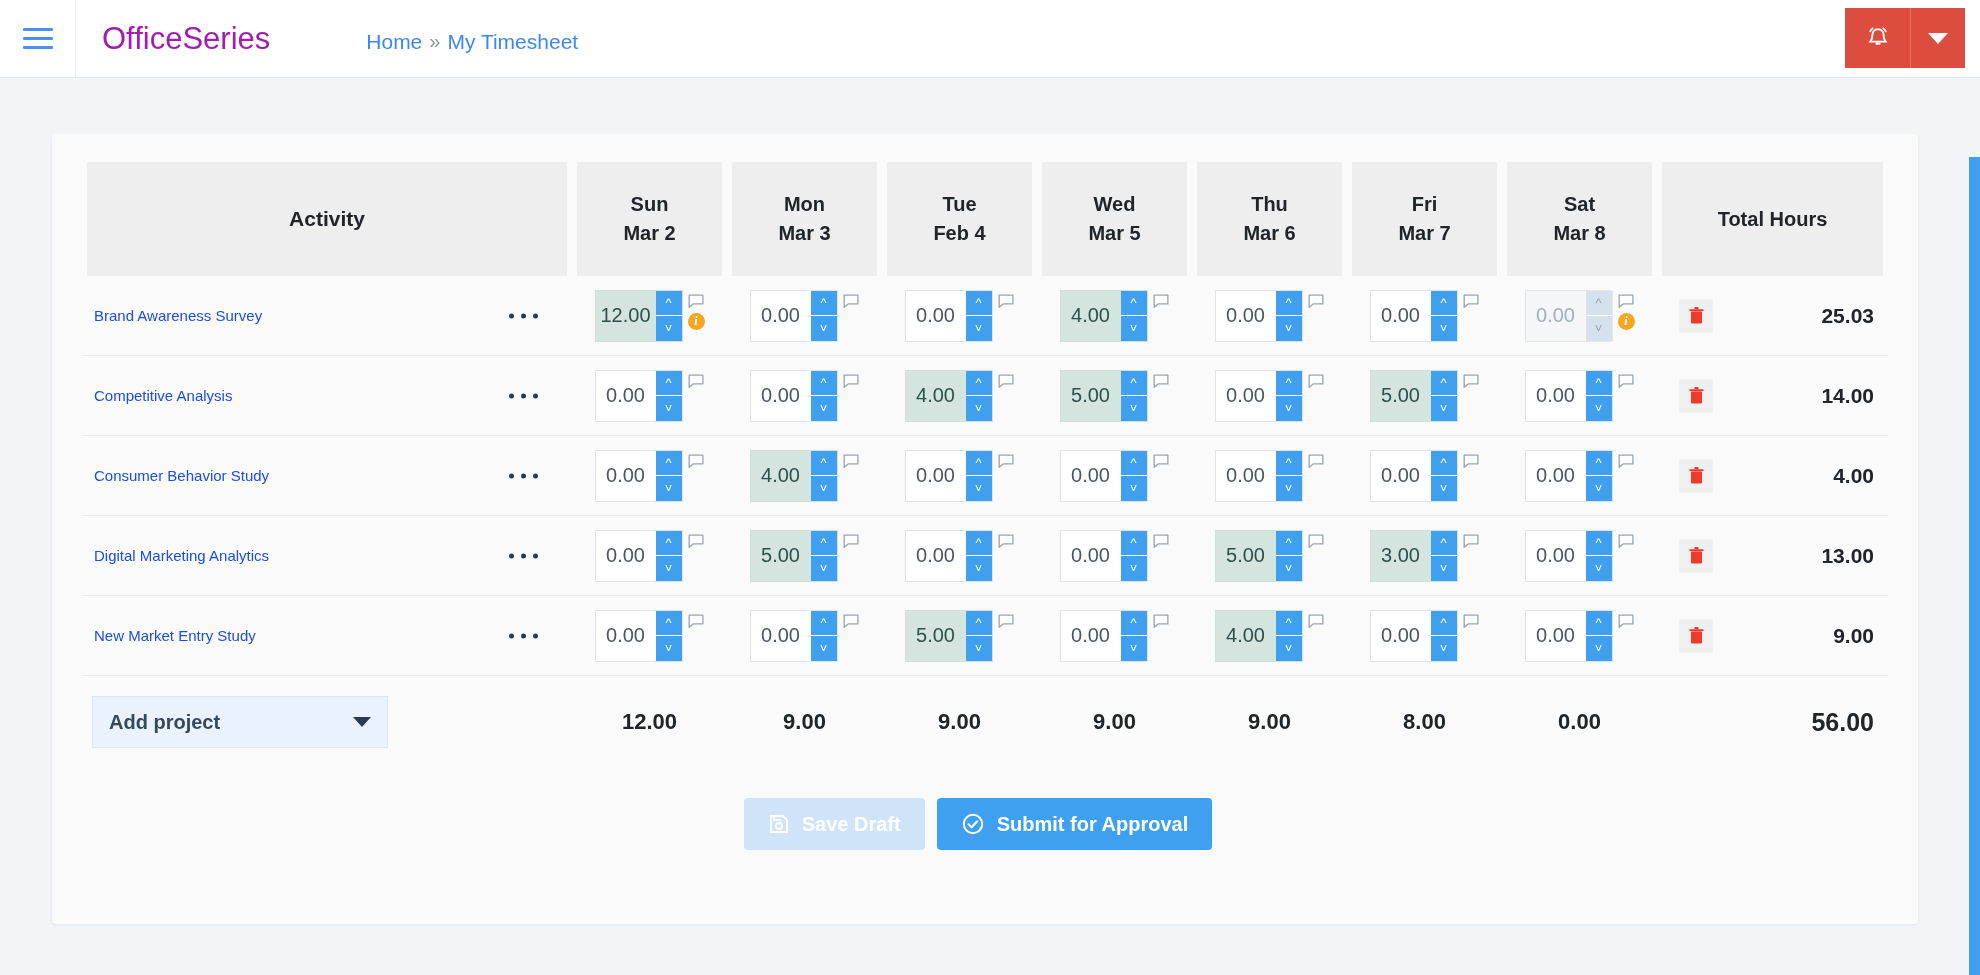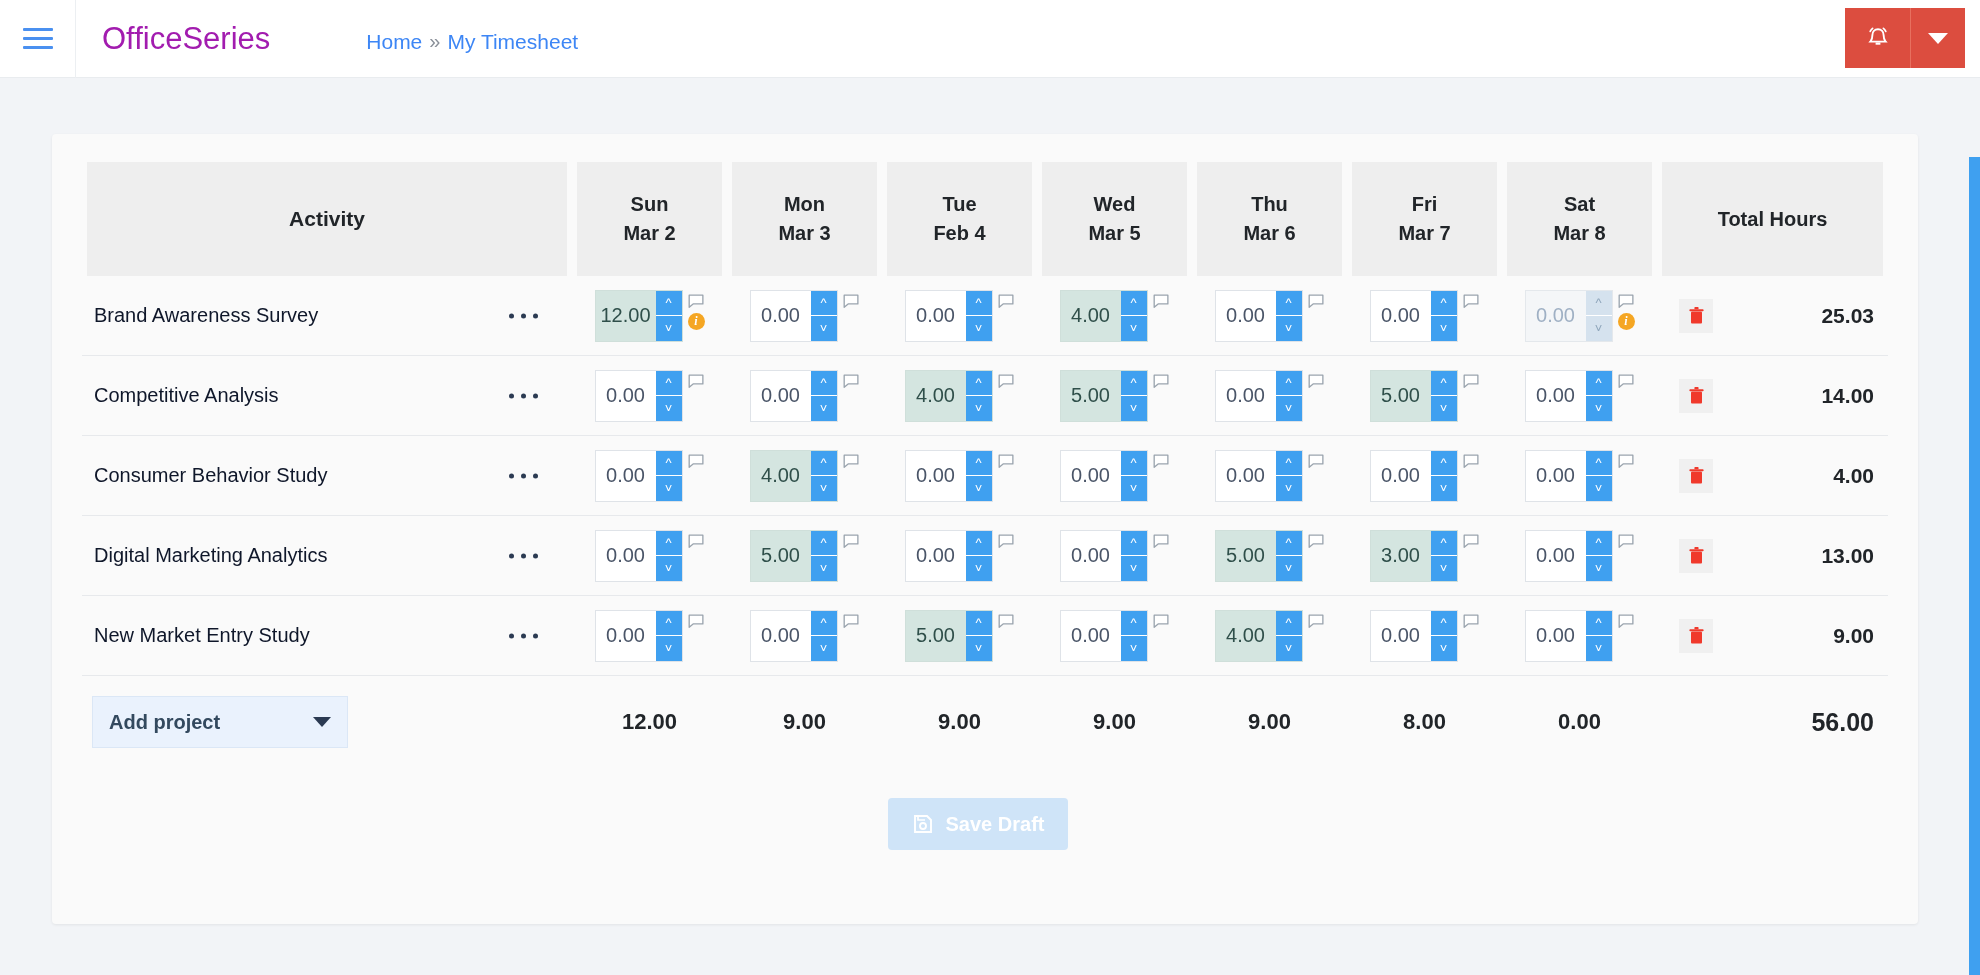--- a/index.html
+++ b/index.html
@@ -95,21 +95,21 @@
   th.total-h { width: 140px; }
   .activity-label { font-size: 21px; font-weight: bold; color: #212529; }
   .dayname { font-size: 20px; color: #212529; line-height: 1.45; }
   .daydate { font-size: 20px; font-weight: bold; color: #212529; line-height: 1.45; }
   .total-label { font-size: 20px; font-weight: bold; color: #212529; }
 
   td { border-bottom: 1px solid #e7e9ec; }
   tr.data-row td { height: 80px; vertical-align: middle; }
 
   .act-cell { padding-left: 12px; position: relative; }
-  .act-name { font-size: 20px; color: #0f172a; }
+  .act-name { font-size: 15px; color: #1d4ed8; }
   .dots {
     position: absolute; right: 34px; top: 50%;
     transform: translateY(-50%);
     display: flex; gap: 7px; cursor: pointer;
   }
   .dots i { width: 5px; height: 5px; background: #2b3a52; border-radius: 50%; display: block; }
 
   
   .hour-cell { text-align: center; }
   .hour-wrap {
@@ -161,21 +161,21 @@
     display: inline-flex; align-items: center; justify-content: center;
     cursor: pointer;
   }
   .tot-cell { text-align: right; padding-right: 14px; }
   .tot-val { font-size: 21px; font-weight: bold; color: #212529; }
 
   
   tr.sum-row td { height: 92px; vertical-align: middle; border-bottom: 0; }
   .addproj {
     display: flex; align-items: center; justify-content: space-between;
-    width: 256px; height: 52px;
+    width: 296px; height: 52px;
     background: #eaf2fd; border: 1px solid #dbe7f6;
     padding: 0 16px; cursor: pointer; margin-left: 10px;
   }
   .addproj span { font-size: 20px; font-weight: bold; color: #33495e; }
   .dd-caret {
     width: 0; height: 0;
     border-left: 9px solid transparent;
     border-right: 9px solid transparent;
     border-top: 10px solid #2b3a52;
   }
@@ -907,19 +907,26 @@
 
     <div class="actions">
       <button class="btn btn-draft">
         <svg width="22" height="22" viewBox="0 0 22 22">
           <path d="M3 3h12l4 4v12H3z" fill="none" stroke="#ffffff" stroke-width="1.9"></path>
           <circle cx="11" cy="13" r="3" fill="none" stroke="#ffffff" stroke-width="1.9"></circle>
           <path d="M6 3v4h7" fill="none" stroke="#ffffff" stroke-width="1.7"></path>
         </svg>
         <span>Save Draft</span>
       </button>
+      <button class="btn btn-submit">
+        <svg width="24" height="24" viewBox="0 0 24 24">
+          <circle cx="12" cy="12" r="9.2" fill="none" stroke="#ffffff" stroke-width="2"></circle>
+          <path d="M7.6 12.3l3 3 5.6-6" fill="none" stroke="#ffffff" stroke-width="2.2" stroke-linecap="round" stroke-linejoin="round"></path>
+        </svg>
+        <span>Submit for Approval</span>
+      </button>
     </div>
   </div>
 
   <div class="scrollbar">
     <div class="scroll-thumb"></div>
   </div>
 </div>
 
 </body></html>

